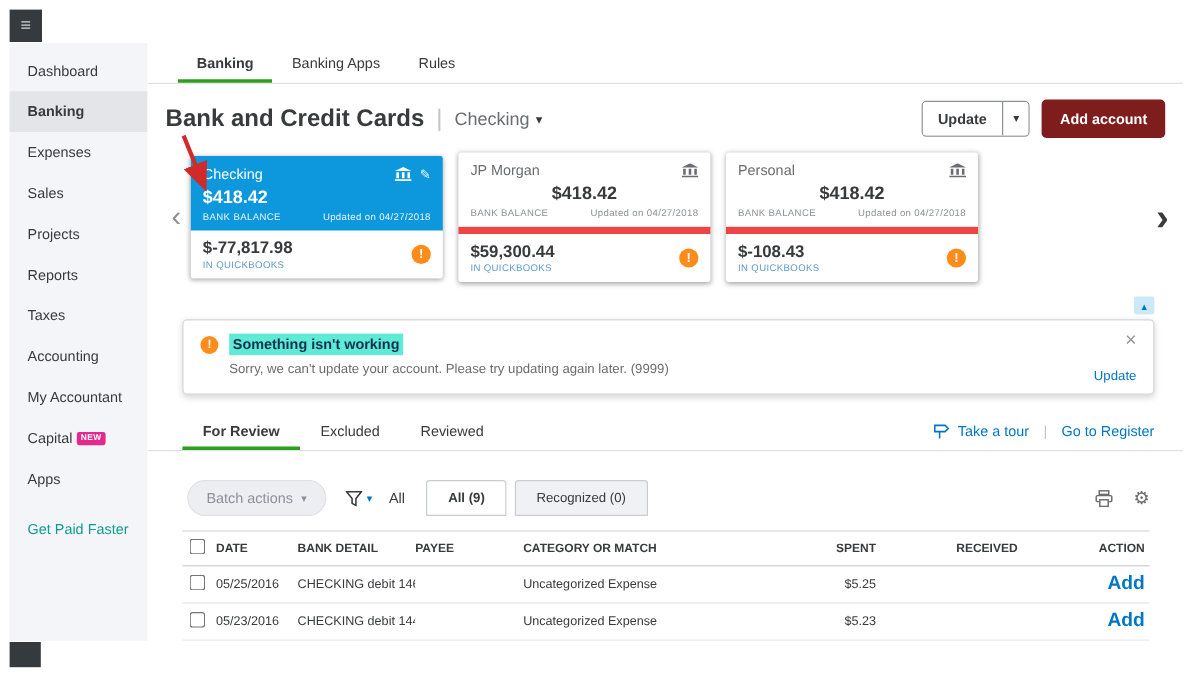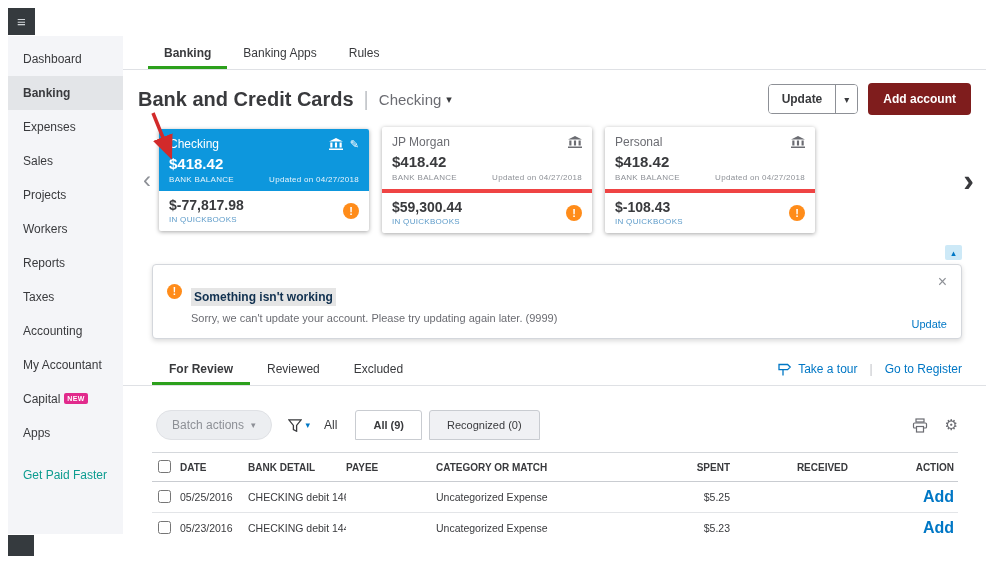--- a/index.html
+++ b/index.html
@@ -36,21 +36,21 @@
   .update-caret { padding:7px 8px; border-left:1px solid #8d9096 !important; font-size:10px; color:#393a3d; }
   .add-account { margin-left:10px; background:#7f1d1d; color:#fff; border:none; font-family:inherit; font-size:12px; font-weight:bold; padding:9px 15px; border-radius:4px; cursor:pointer; }
 
   
   .cards-row { display:flex; align-items:center; padding:6px 0 10px 20px; position:relative; }
   .chev-left { color:#8d9096; font-size:24px; margin-right:8px; cursor:pointer; line-height:1; }
   .chev-right { color:#393a3d; font-size:32px; font-weight:bold; margin-left:auto; margin-right:12px; cursor:pointer; line-height:1; }
   .card { width:210px; margin-right:13px; background:#fff; border-radius:2px; box-shadow:0 1px 4px rgba(0,0,0,.35); cursor:pointer; }
   .card-top { padding:8px 10px 7px 10px; min-height:60px; }
   .card.selected .card-top { background:#0d97dd; color:#fff; border-radius:2px 2px 0 0; }
-  .card:not(.selected) .card-top { border-bottom:4px solid #ef4444; }
+  .card:not(.selected) .card-top { border-bottom:6px solid #ef4444;text-align:center; }
   .card-name-row { display:flex; justify-content:space-between; align-items:center; font-size:12px; }
   .card:not(.selected) .card-name-row { color:#6b6c72; }
   .card-icons { display:flex; align-items:center; gap:7px; }
   .bank-ic { width:14px; height:12px; }
   .card.selected .bank-ic { color:#fff; }
   .card:not(.selected) .bank-ic { color:#6b6c72; }
   .pencil { font-size:11px; cursor:pointer; }
   .card-balance { font-size:15px; font-weight:bold; margin-top:4px; }
   .card-sub { display:flex; justify-content:space-between; margin-top:3px; font-size:8px; letter-spacing:.3px; }
   .card.selected .card-sub { color:#e8f4fb; }
@@ -60,21 +60,21 @@
   .qb-label { font-size:8px; color:#5d9bc9; letter-spacing:.3px; margin-top:2px; }
   .warn-circle { width:16px; height:16px; border-radius:50%; background:#ff8c1a; color:#fff; font-size:11px; font-weight:bold; display:flex; align-items:center; justify-content:center; }
   .red-arrow { position:absolute; left:22px; top:-12px; pointer-events:none; z-index:6; }
 
   
   .collapse-row { display:flex; justify-content:flex-end; padding-right:24px; margin-top:2px; }
   .collapse-btn { width:17px; height:15px; background:#cde9f7; color:#0077c5; border-radius:2px; display:flex; align-items:center; justify-content:center; font-size:9px; cursor:pointer; }
   .alert-panel { position:relative; margin:4px 24px 0 29px; border:1px solid #d4d7dc; border-radius:4px; box-shadow:0 2px 5px rgba(0,0,0,.15); padding:11px 14px 12px 14px; background:#fff; }
   .alert-row { display:flex; align-items:center; gap:9px; }
   .alert-warn { width:15px; height:15px; border-radius:50%; background:#ff8c1a; color:#fff; font-size:10px; font-weight:bold; display:flex; align-items:center; justify-content:center; flex:none; }
-  .alert-title { font-size:12px; font-weight:bold; background:#e5e5e5; color:#10304f; padding:2px 3px;margin-top:12px; }
+  .alert-title { font-size:12px; font-weight:bold; background:#5eead4; color:#10304f; padding:2px 3px; }
   .alert-msg { font-size:11px; color:#6b6c72; margin:6px 0 2px 24px; }
   .alert-close { position:absolute; top:9px; right:14px; font-size:16px; color:#8d9096; cursor:pointer; line-height:1; }
   .alert-update { position:absolute; bottom:8px; right:14px; font-size:11px; color:#0077c5; cursor:pointer; text-decoration:none; }
 
   
   .review-tabs { display:flex; align-items:flex-end; margin-top:14px; padding:0 24px 0 29px; border-bottom:1px solid #dfe1e5; height:33px; }
   .rtab { padding:9px 17px; font-size:12px; color:#393a3d; cursor:pointer; }
   .rtab.active { font-weight:bold; box-shadow: inset 0 -3px 0 #2ca01c; }
   .review-links { margin-left:auto; display:flex; align-items:center; gap:12px; padding-bottom:9px; font-size:12px; }
   .tour-link { display:flex; align-items:center; gap:6px; color:#0077c5; cursor:pointer; }
@@ -115,21 +115,20 @@
     <span>≡</span>
   </div>
   <div class="bottom-dark"></div>
 
   <nav class="sidebar">
     <div class="side-item">Dashboard</div>
     <div class="side-item active">Banking</div>
     <div class="side-item">Expenses</div>
     <div class="side-item">Sales</div>
     <div class="side-item">Projects</div>
-    <div class="side-item">Workers</div>
     <div class="side-item">Reports</div>
     <div class="side-item">Taxes</div>
     <div class="side-item">Accounting</div>
     <div class="side-item">My Accountant</div>
     <div class="side-item">
       <span>Capital</span><span class="badge-new">NEW</span>
     </div>
     <div class="side-item">Apps</div>
     <div class="side-item link">Get Paid Faster</div>
   </nav>
@@ -260,22 +259,22 @@
         <div class="alert-warn">!</div>
         <span class="alert-title">Something isn't working</span>
       </div>
       <div class="alert-msg">Sorry, we can't update your account. Please try updating again later. (9999)</div>
       <span class="alert-close">×</span>
       <a class="alert-update">Update</a>
     </div>
 
     <div class="review-tabs">
       <div class="rtab active">For Review</div>
+      <div class="rtab">Excluded</div>
       <div class="rtab">Reviewed</div>
-      <div class="rtab">Excluded</div>
       <div class="review-links">
         <span class="tour-link">
           <svg width="15" height="13" viewBox="0 0 15 13" fill="none" stroke="currentColor" stroke-width="1.3">
               <path d="M2 1.5h8.6l2.6 2.6-2.6 2.6H2z"></path>
               <path d="M6 7v5.5"></path>
             </svg>
           <span>Take a tour</span>
         </span>
         <span class="vdiv">|</span>
         <a class="register-link">Go to Register</a>

